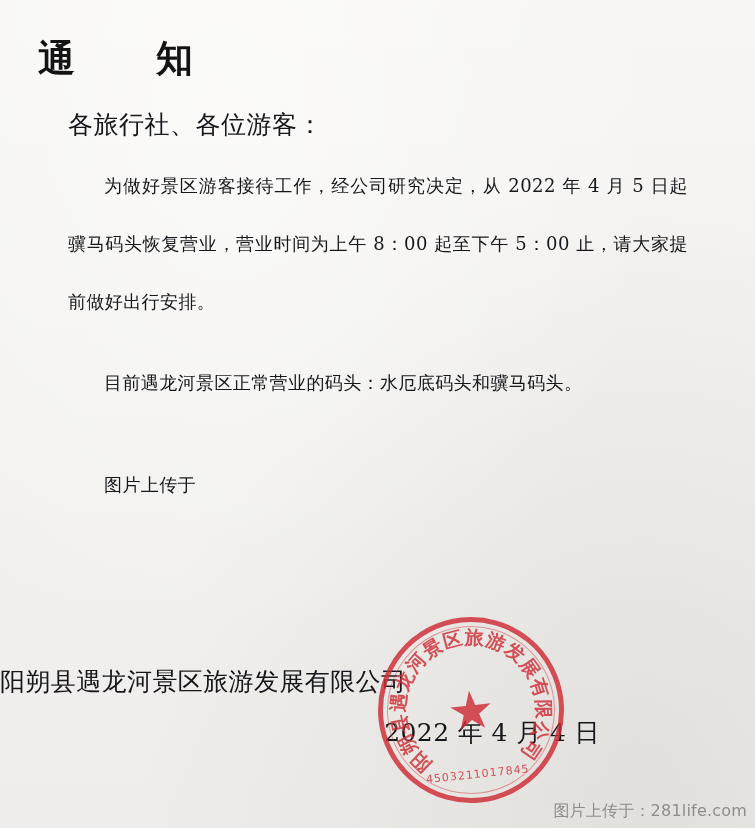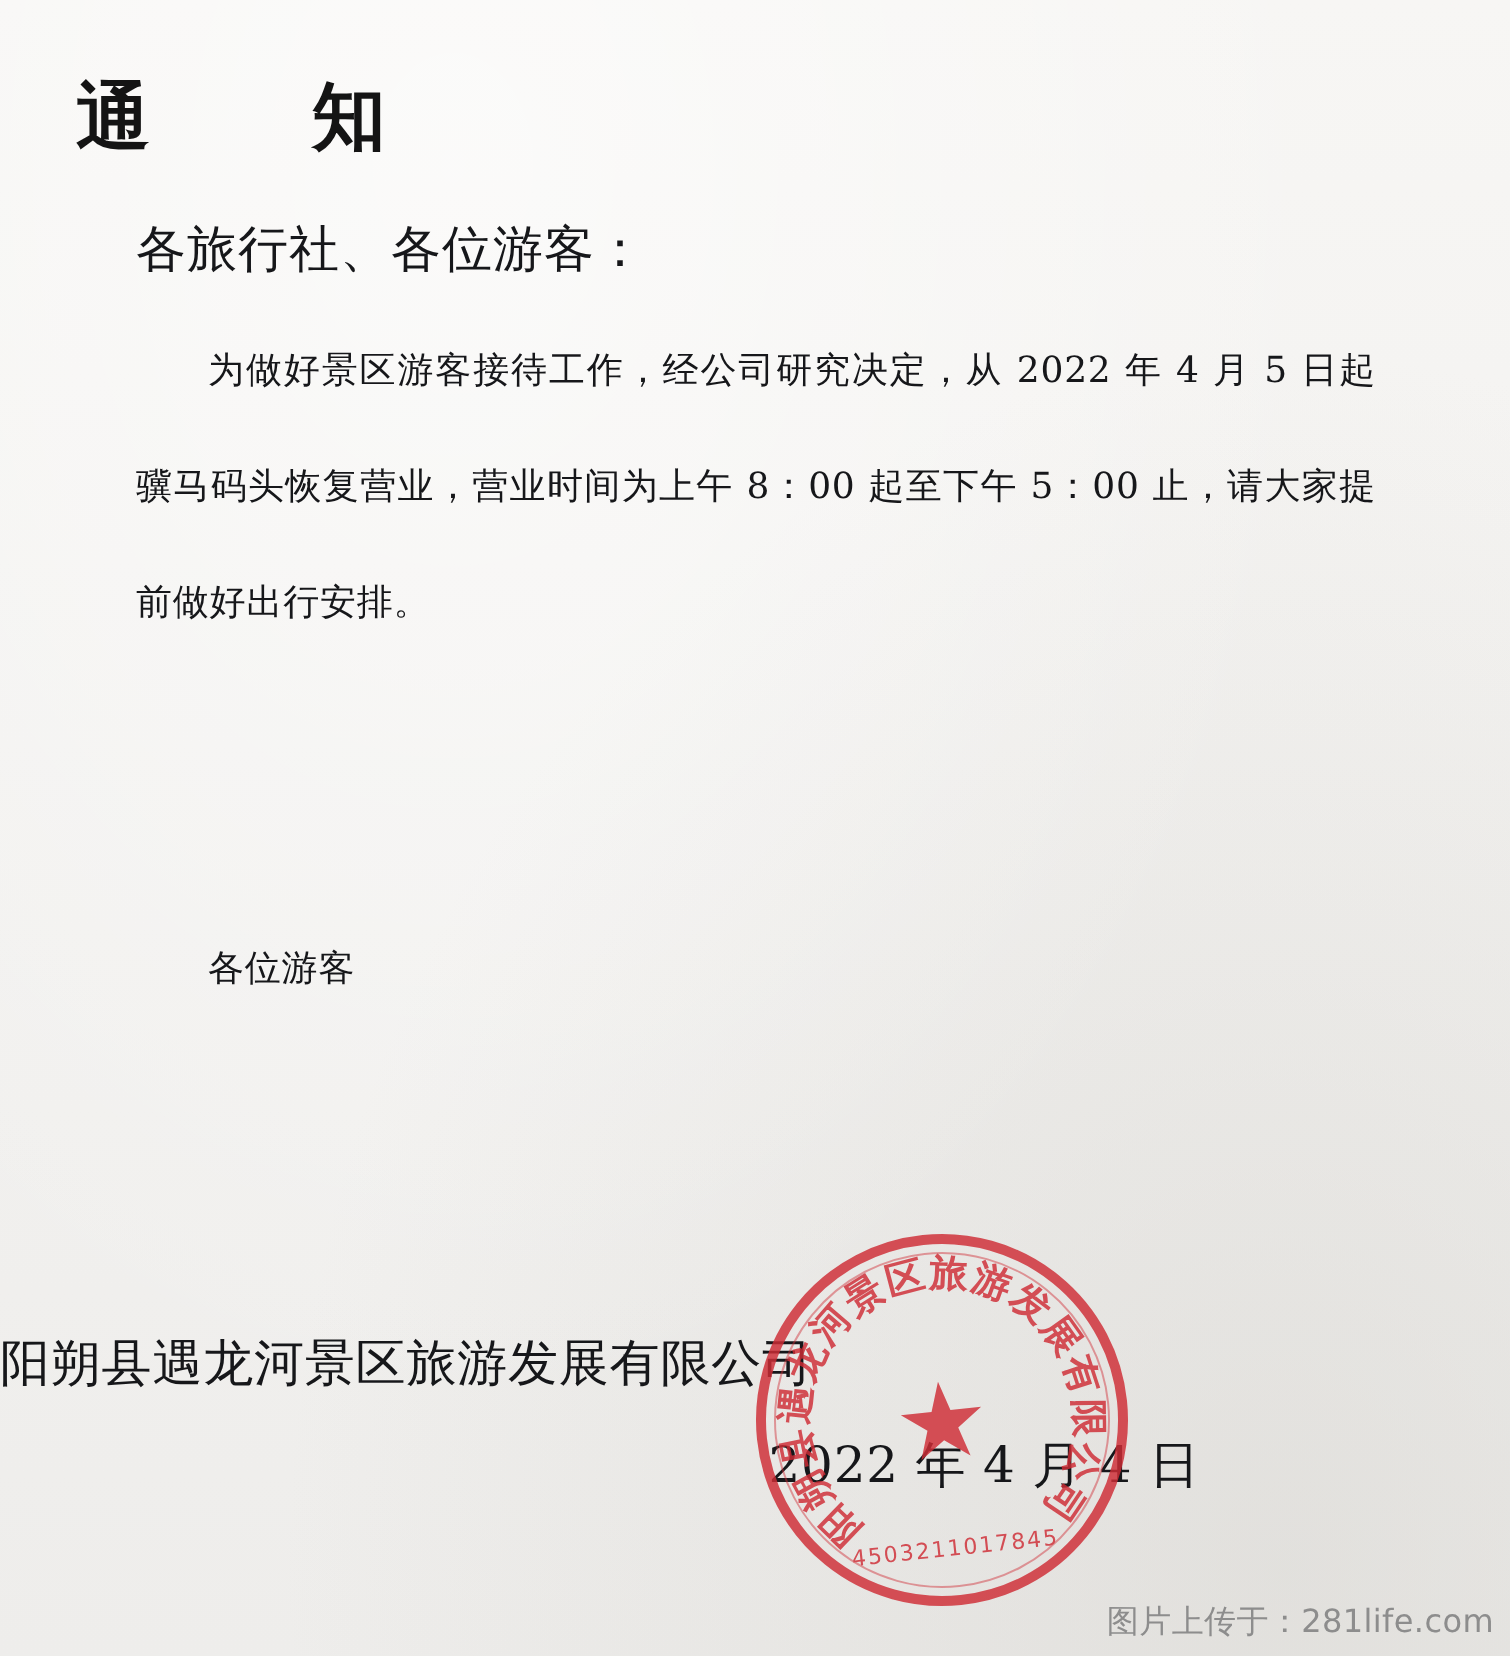--- a/index.html
+++ b/index.html
@@ -178,22 +178,23 @@
 <body>
 
 <div id="page">
 
   <div class="doc-title">通　知</div>
 
   <div class="salutation">各旅行社、各位游客：</div>
 
   <div class="body-block para-1 indent">为做好景区游客接待工作，经公司研究决定，从 2022 年 4 月 5 日起骥马码头恢复营业，营业时间为上午 8：00 起至下午 5：00 止，请大家提前做好出行安排。</div>
 
-
-  <div class="body-block para-3 indent">各位游客</div>
+  <div class="body-block para-2 indent">目前遇龙河景区正常营业的码头：水厄底码头和骥马码头。</div>
+
+  <div class="body-block para-3 indent">图片上传于</div>
 
   <div class="sign-company">阳朔县遇龙河景区旅游发展有限公司</div>
 
   <div class="sign-date">2022 年 4 月 4 日</div>
 
   <div class="seal">
     <div class="ring"></div>
     <div class="ring-inner"></div>
     <div class="seal-arc-text" id="seal-arc">
         <span style="transform: rotate(-220deg) translate(73px) rotate(90deg);">阳</span>

